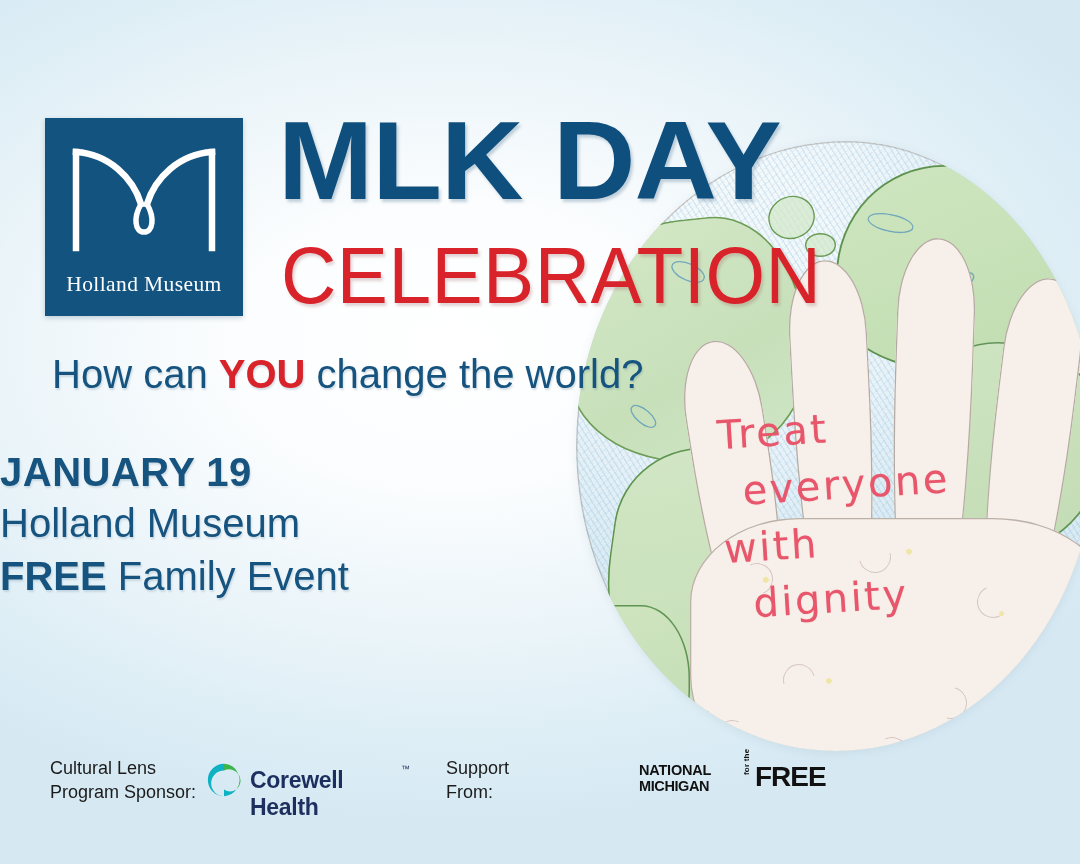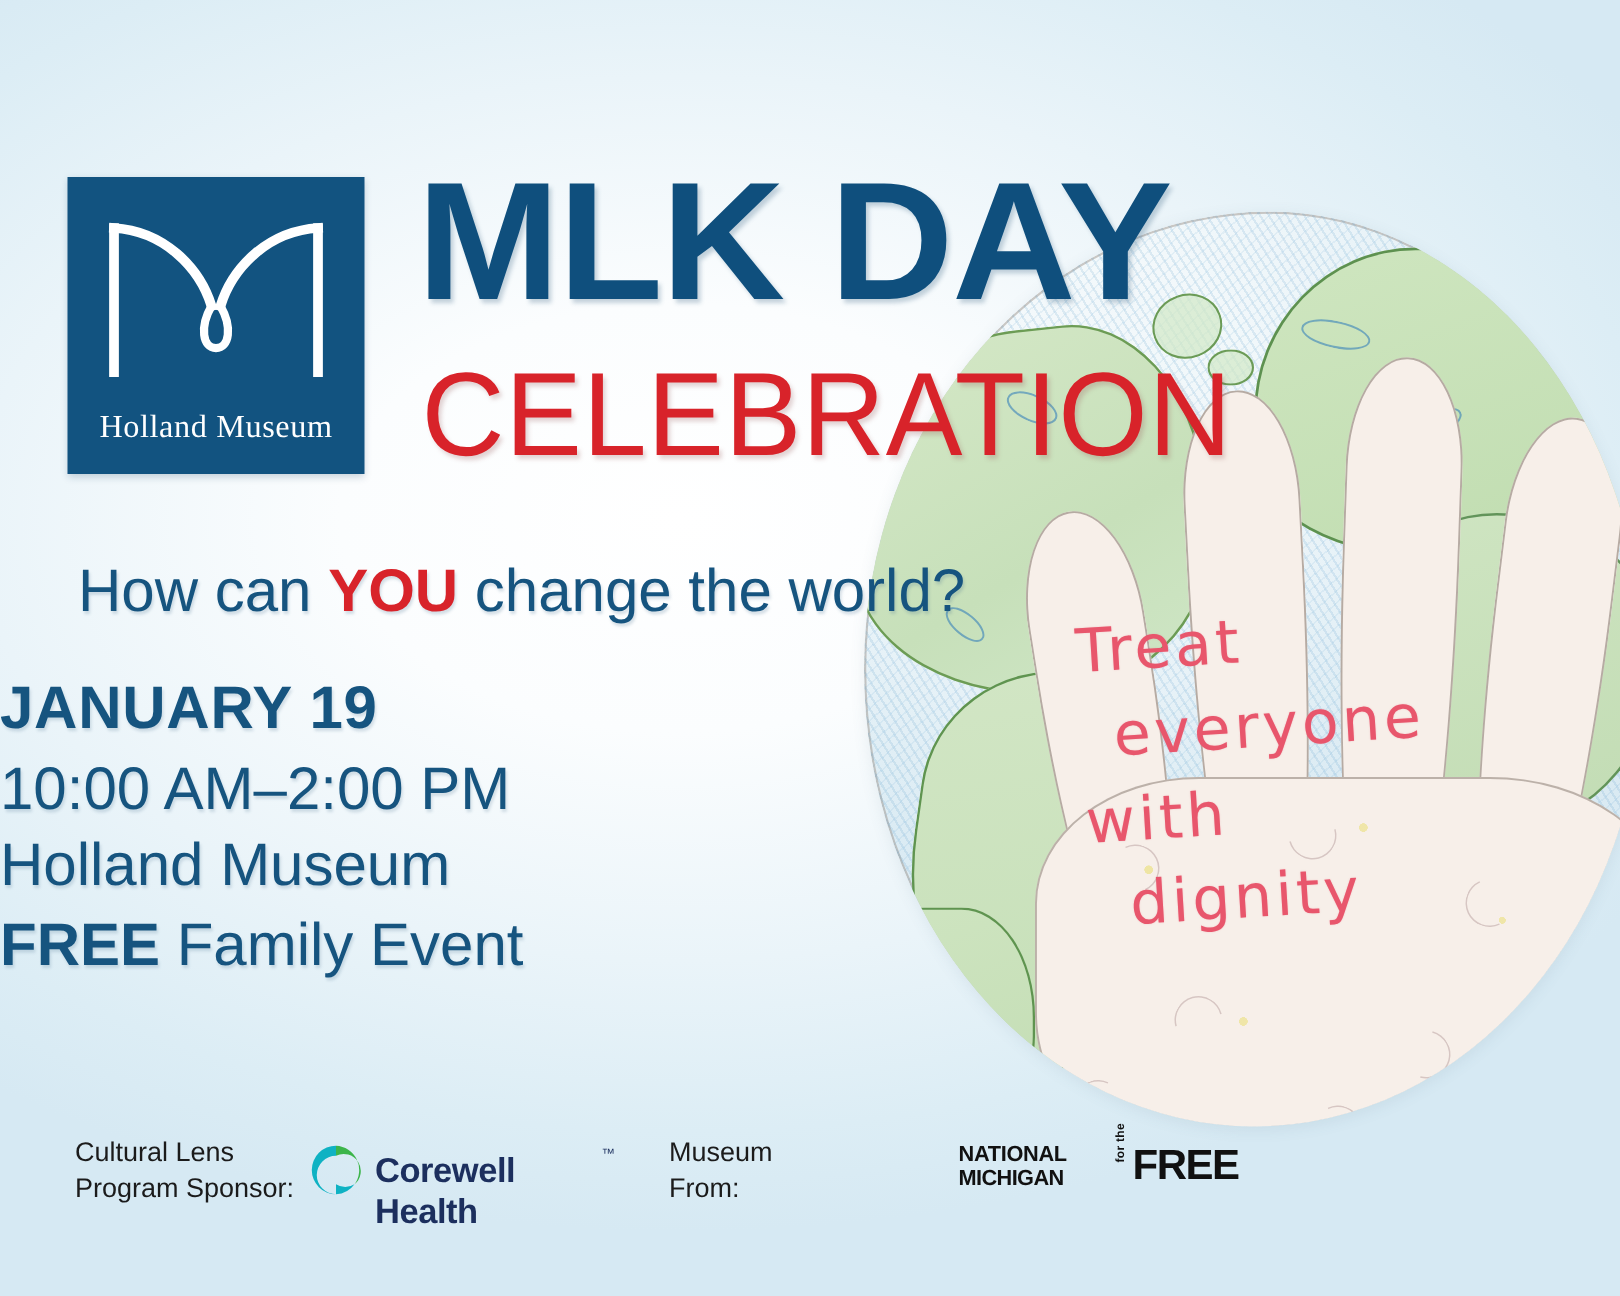--- a/index.html
+++ b/index.html
@@ -157,21 +157,21 @@
   #title-celebration{
     position:absolute; left:281px; top:236px;
     font-family:"Liberation Sans", sans-serif; font-weight:normal;
     font-size:79px; line-height:1; letter-spacing:.5px;
     color:#d8232a; text-shadow:2px 3px 3px rgba(150,90,90,.26);
     transform:scaleX(.97); transform-origin:left top;
   }
 
   
   #tagline{
-    position:absolute; left:52px; top:372px;
+    position:absolute; left:52px; top:352px;
     font-size:40px; color:#16547f; white-space:nowrap;
     text-shadow:1px 2px 2px rgba(70,110,140,.22);
   }
   #tagline b{ color:#d8232a; font-weight:bold; }
 
   
   #details{ position:absolute; left:0; top:450px; width:560px; text-align:left; }
   #details div{ color:#16547f; text-shadow:1px 2px 2px rgba(70,110,140,.20); }
   #d-date{ font-size:40px; font-weight:bold; letter-spacing:.5px; }
   #d-time{ font-size:40px; margin-top:9px; }
@@ -284,21 +284,20 @@
     <div id="hm-name">Holland Museum</div>
   </div>
 
   <div id="title-mlk">MLK DAY</div>
   <div id="title-celebration">CELEBRATION</div>
 
   <div id="tagline"><span>How can </span><b>YOU</b><span> change the world?</span></div>
 
   <div id="details">
     <div id="d-date">JANUARY 19</div>
-    <div id="d-time">10:00 AM–2:00 PM</div>
     <div id="d-place">Holland Museum</div>
     <div id="d-free"><b>FREE</b><span> Family Event</span></div>
   </div>
 
   <div id="footer">
 
     <div class="f-label" id="lbl-sponsor">
       <span>Cultural Lens</span><br>
       <span>Program Sponsor:</span>
     </div>
@@ -308,21 +307,21 @@
         <path d="M20,3 A17,17 0 0 1 33,30 A12,12 0 0 0 20,10 Z" fill="#3cb54a"></path>
         <path d="M20,3 A17,17 0 0 0 20,37 A12,12 0 0 1 20,10 Z" fill="#0fb2c3"></path>
         <path d="M20,37 A17,17 0 0 0 33,30 A12,12 0 0 1 20,30 Z" fill="#0fb2c3"></path>
         <circle cx="20" cy="20" r="10" fill="#ffffff" opacity="0"></circle>
       </svg>
       <div id="cw-name">Corewell Health</div>
       <div id="cw-tm">™</div>
     </div>
 
     <div class="f-label" id="lbl-support">
-      <span>Museum</span><br>
+      <span>Support</span><br>
       <span>From:</span>
     </div>
 
 
     <div id="nea">
       <div id="nea-left">
         <div class="n1">NATIONAL</div>
         <div class="n2">MICHIGAN</div>
       </div>
       <div id="nea-forthe">

